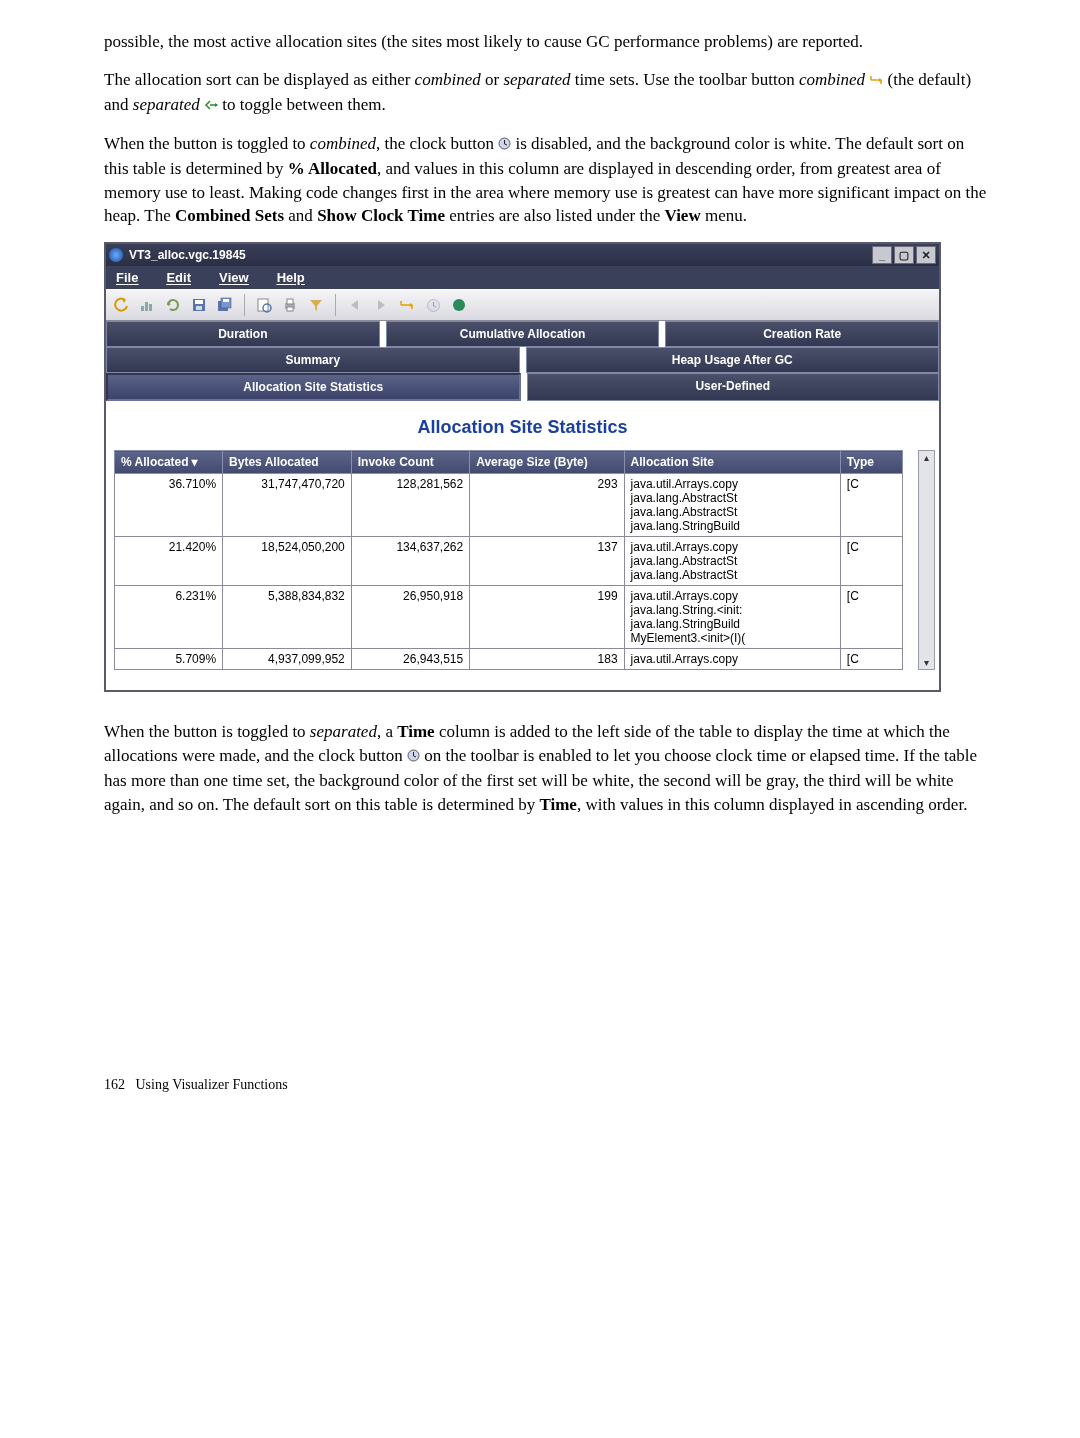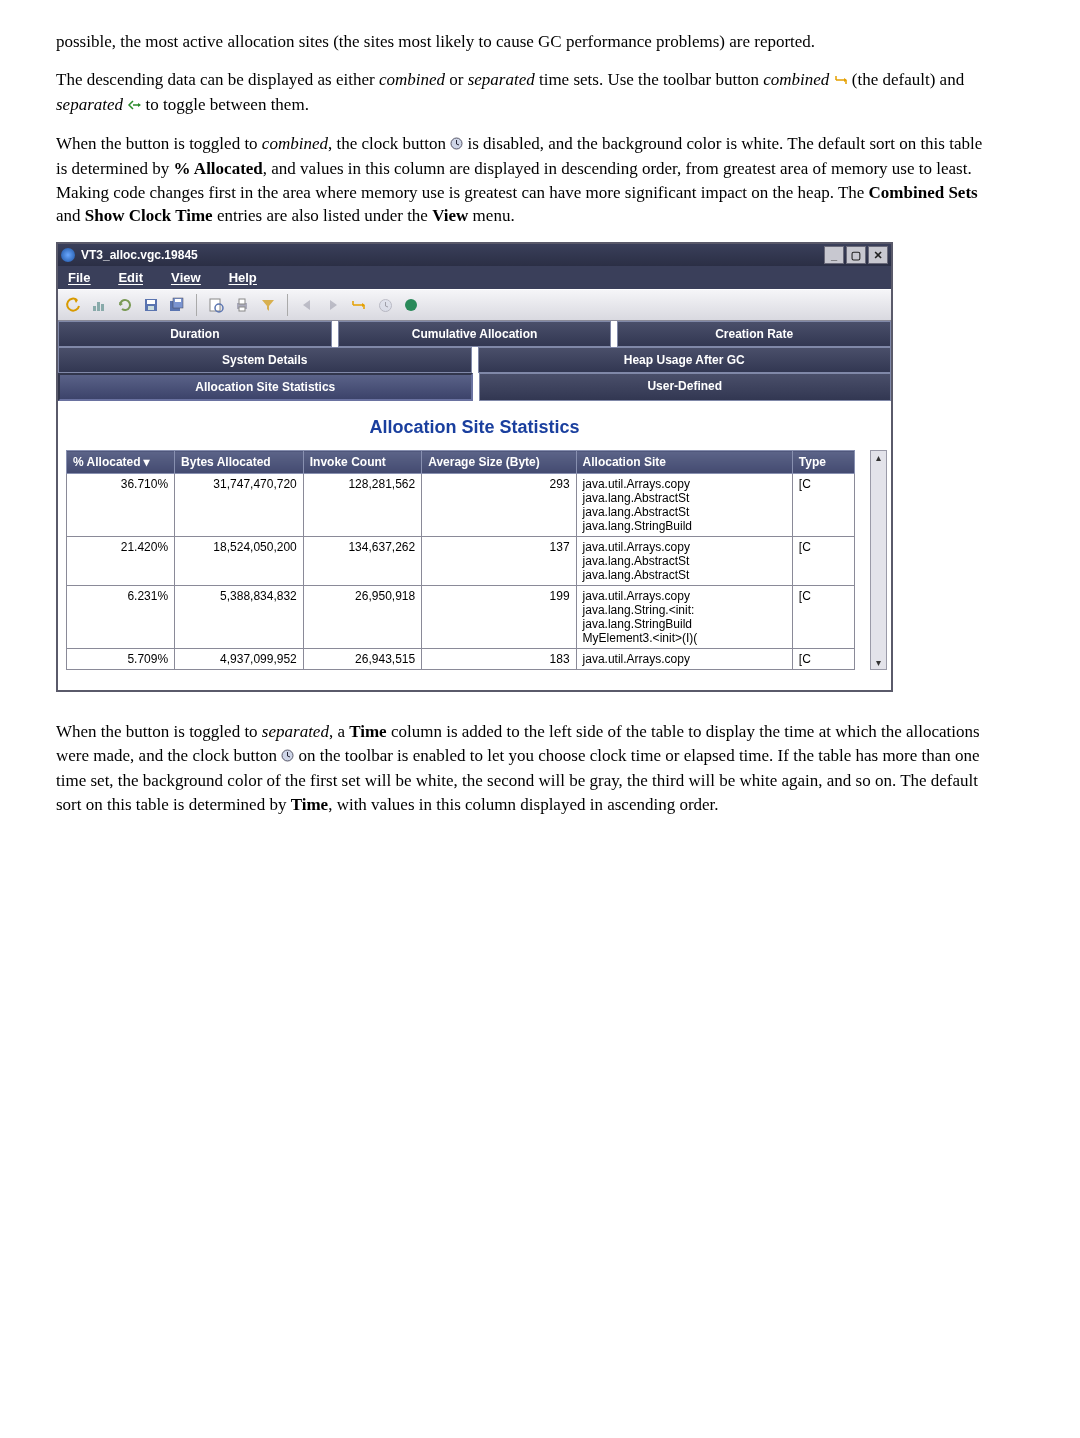--- a/index.html
+++ b/index.html
@@ -4,21 +4,21 @@
 <style>
   body {
     margin: 0;
     padding: 0;
     font-family: Georgia, 'Times New Roman', serif;
     background: #fff;
     color: #000;
     width: 1080px;
   }
   .page {
-    padding: 30px 90px 30px 56px;
+    padding: 30px 90px 30px 104px;
   }
   p {
     font-size: 17px;
     line-height: 1.4;
     margin: 0 0 14px 0;
   }
   .italic { font-style: italic; }
   .bold { font-weight: bold; }
   .figcap {
     font-family: Arial, Helvetica, sans-serif;
@@ -177,21 +177,21 @@
   .sort-arrow { display:inline-block; margin-left:3px; }
 </style>
 </head>
 <body>
 
 <div class="page">
 
   <p>possible, the most active allocation sites (the sites most likely to cause GC performance problems) are reported.</p>
 
   <p>
-    <span>The descending data can be displayed as either </span><span class="italic">combined</span><span> or </span><span class="italic">separated</span><span> time sets. Use the toolbar button </span><span class="italic">combined</span>
+    <span>The allocation sort can be displayed as either </span><span class="italic">combined</span><span> or </span><span class="italic">separated</span><span> time sets. Use the toolbar button </span><span class="italic">combined</span>
     <span class="inline-icon"><svg width="14" height="12">
           <path d="M2 6 L2 2 M2 6 L12 6 M12 6 L12 10 M2 6 L12 6" stroke="#e5a000" stroke-width="1.5" fill="none"></path>
           <path d="M10 4 L13 6 L10 8 Z" fill="#e5a000"></path>
         </svg></span>
     <span> (the default) and </span><span class="italic">separated</span>
     <span class="inline-icon"><svg width="14" height="12">
           <path d="M6 2 L2 6 L6 10 M6 6 L13 6" stroke="#2a8a2a" stroke-width="1.5" fill="none"></path>
           <path d="M11 4 L14 6 L11 8 Z" fill="#2a8a2a"></path>
         </svg></span>
     <span> to toggle between them.</span>
@@ -321,21 +321,21 @@
           </svg>
         </div>
     </div>
 
     <div class="tabrow">
       <div class="tabcell">Duration</div>
       <div class="tabcell">Cumulative Allocation</div>
       <div class="tabcell">Creation Rate</div>
     </div>
     <div class="tabrow">
-      <div class="tabcell">System Details</div>
+      <div class="tabcell">Summary</div>
       <div class="tabcell">Heap Usage After GC</div>
     </div>
     <div class="tabrow">
       <div class="tabcell active">Allocation Site Statistics</div>
       <div class="tabcell">User-Defined</div>
     </div>
 
     <div class="section-title">Allocation Site Statistics</div>
 
     <div class="datatable-wrap">
@@ -410,14 +410,17 @@
 
   <p>
     <span>When the button is toggled to </span><span class="italic">separated</span><span>, a </span><span class="bold">Time</span><span> column is added to the left side of the table to display the time at which the allocations were made, and the clock button </span>
     <span class="inline-icon"><svg width="13" height="13">
           <circle cx="6.5" cy="6.5" r="5.5" fill="#cfd6e8" stroke="#556" stroke-width="1"></circle>
           <path d="M6.5 3 L6.5 7 L9 8" stroke="#223" stroke-width="1" fill="none"></path>
         </svg></span>
     <span> on the toolbar is enabled to let you choose clock time or elapsed time. If the table has more than one time set, the background color of the first set will be white, the second will be gray, the third will be white again, and so on. The default sort on this table is determined by </span><span class="bold">Time</span><span>, with values in this column displayed in ascending order.</span>
   </p>
 
+  <div class="footer">
+    <span>162</span>&nbsp;&nbsp;&nbsp;<span>Using Visualizer Functions</span>
+  </div>
 
 </div>
 
 </body></html>

